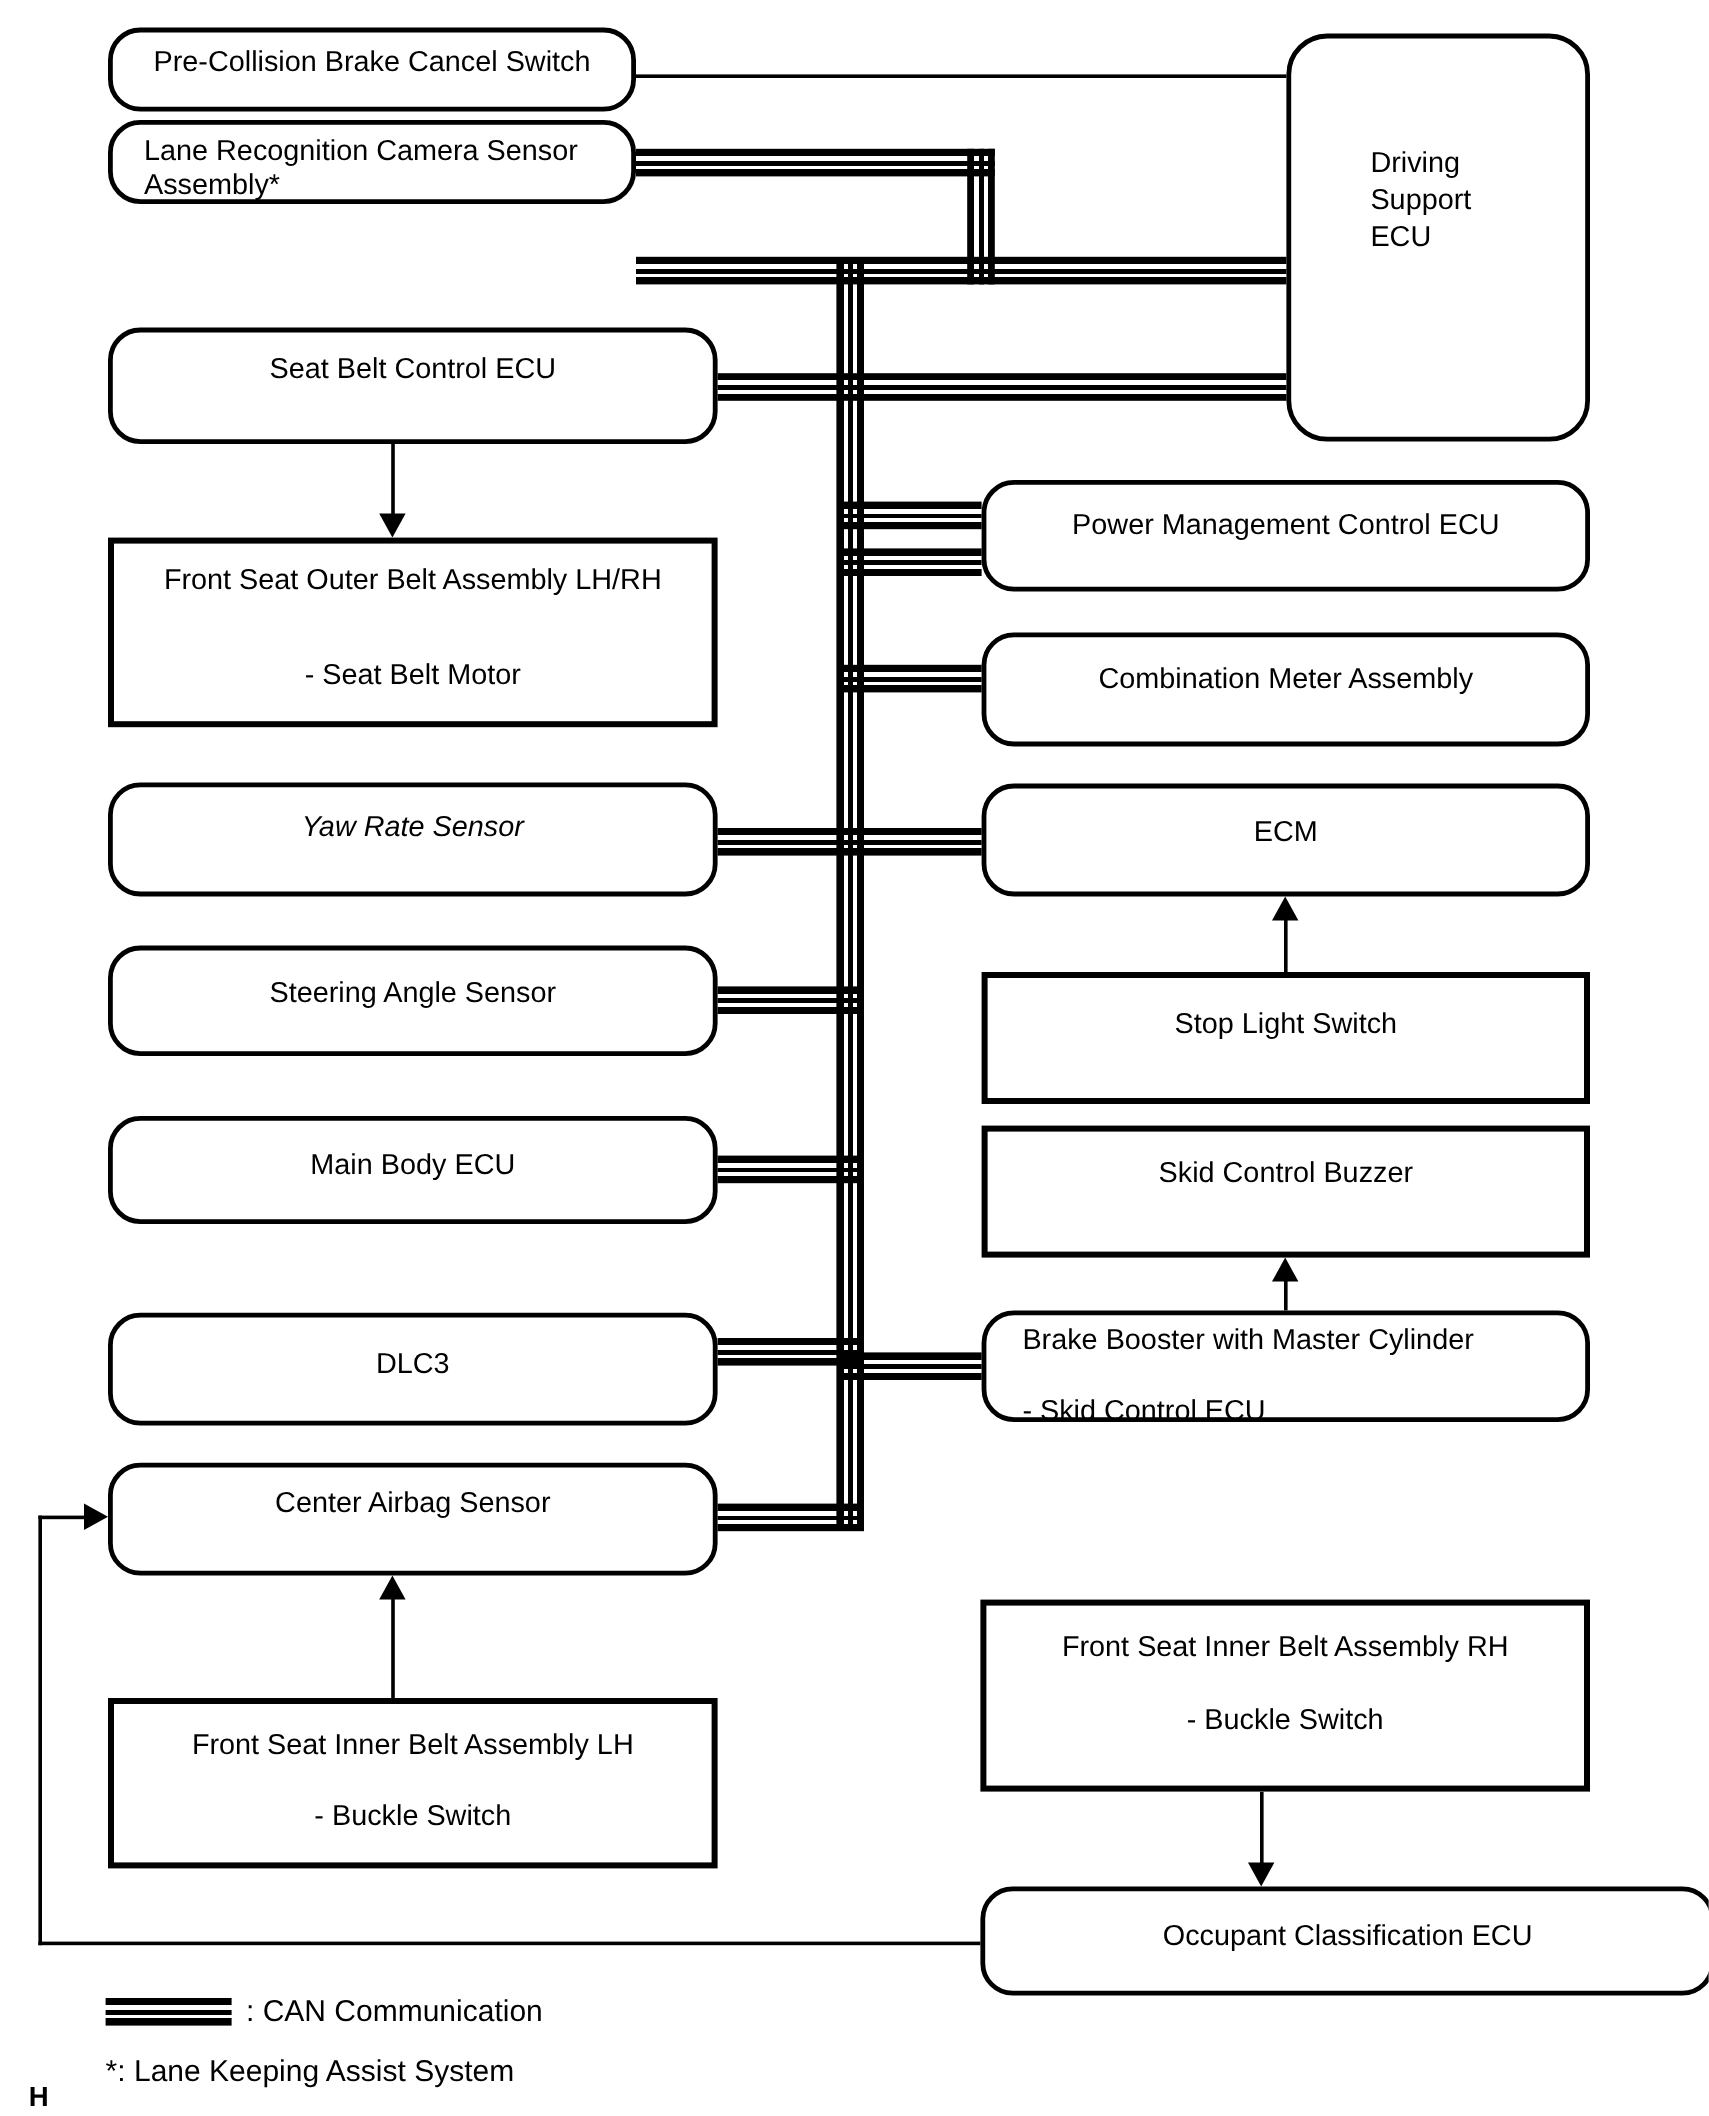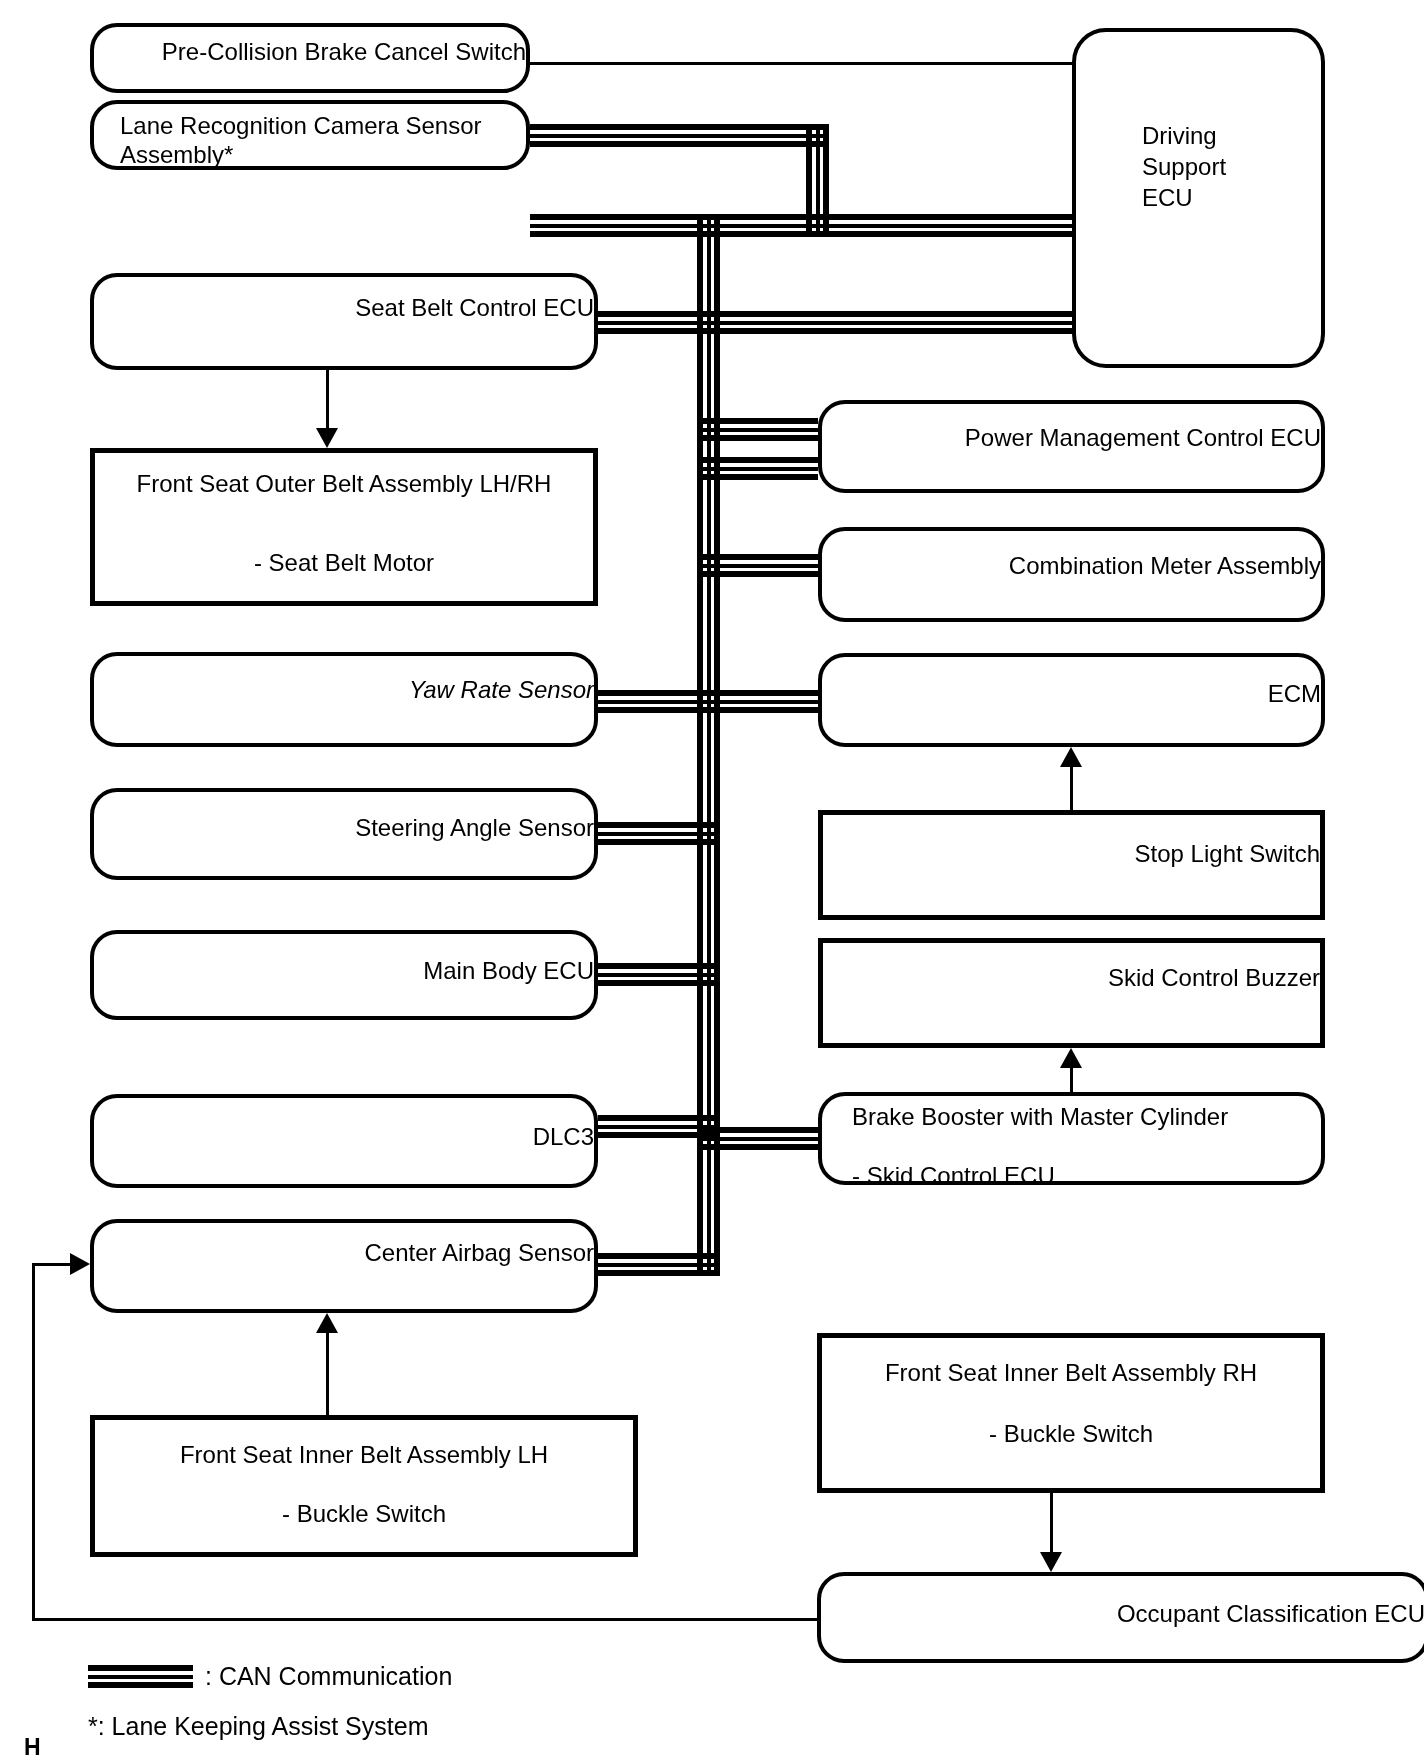--- a/index.html
+++ b/index.html
@@ -3,21 +3,21 @@
 <meta charset="utf-8">
 <style>
   html,body{margin:0;padding:0;background:#fff;}
   #stage{position:relative;width:1424px;height:1763px;background:#fff;overflow:hidden;
          font-family:"Liberation Sans","DejaVu Sans",sans-serif;color:#000;}
   .box{position:absolute;box-sizing:border-box;background:#fff;border:4px solid #000;
        font-size:24px;line-height:29px;z-index:3;}
   .rounded{border-radius:27px;}
   .biground{border-radius:34px;}
   .square{border-width:5px;border-radius:0;}
-  .center{display:flex;align-items:center;justify-content:flex-end;text-align:center;}
+  .center{display:flex;align-items:center;justify-content:center;text-align:center;}
   .can-h{position:absolute;height:23px;z-index:2;
          background:linear-gradient(to bottom,#000 0 6px,rgba(0,0,0,0) 6px 10px,#000 10px 14px,rgba(0,0,0,0) 14px 17px,#000 17px 23px);}
   .can-v{position:absolute;width:23px;z-index:2;
          background:linear-gradient(to right,#000 0 6px,rgba(0,0,0,0) 6px 10px,#000 10px 14px,rgba(0,0,0,0) 14px 17px,#000 17px 23px);}
   .pline{position:absolute;background:#000;z-index:1;}
   .tri{position:absolute;width:0;height:0;z-index:2;}
   .tri-up{border-left:11px solid transparent;border-right:11px solid transparent;border-bottom:20px solid #000;}
   .tri-down{border-left:11px solid transparent;border-right:11px solid transparent;border-top:20px solid #000;}
   .tri-right{border-top:11px solid transparent;border-bottom:11px solid transparent;border-left:20px solid #000;}
   .legend-row{position:absolute;display:flex;align-items:center;font-size:25px;z-index:3;}
@@ -99,21 +99,21 @@
   </div>
 
   <div class="box rounded center" style="left:90px;top:1078px;width:508px;height:94px;padding-bottom:10px;margin-top:16px;">
     <span>DLC3</span>
   </div>
 
   <div class="box rounded center" style="left:90px;top:1219px;width:508px;height:94px;padding-bottom:28px;">
     <span>Center Airbag Sensor</span>
   </div>
 
-  <div class="box square" style="left:90px;top:1415px;width:548px;height:142px;text-align:center;padding-top:20px;">
+  <div class="box square" style="left:90px;top:1415px;width:508px;height:142px;text-align:center;padding-top:20px;">
     <div>Front Seat Inner Belt Assembly LH</div>
     <div style="margin-top:30px;">- Buckle Switch</div>
   </div>
 
   <div class="box biground" style="left:1072px;top:28px;width:253px;height:340px;padding:88px 0 0 66px;line-height:31px;">
     <div>Driving</div>
     <div>Support</div>
     <div>ECU</div>
   </div>
 

